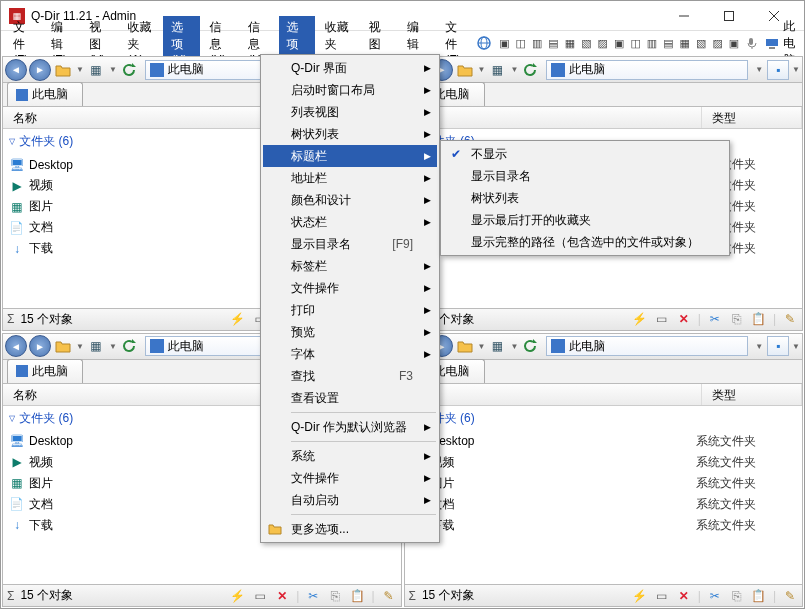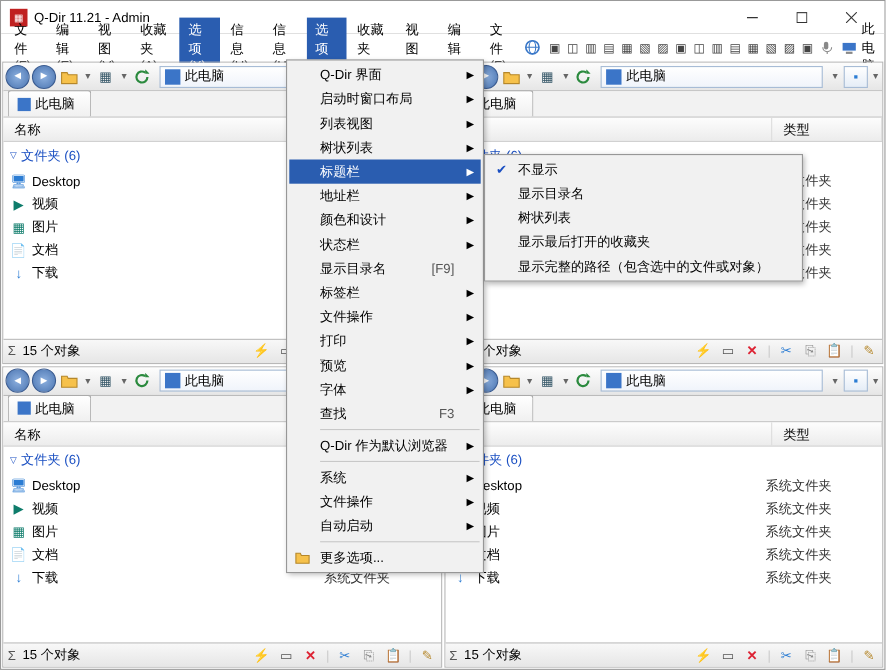--- a/index.html
+++ b/index.html
@@ -528,20 +528,23 @@
       <span class="arrow">▶</span>
     </div>
     <div class="mrow">
       <span>字体</span>
       <span class="arrow">▶</span>
     </div>
     <div class="mrow">
       <span>查找</span>
       <span class="shortcut">F3</span>
     </div>
+    <div class="mrow">
+      <span>查看设置</span>
+    </div>
     <div class="msep"></div>
     <div class="mrow">
       <span>Q-Dir 作为默认浏览器</span>
       <span class="arrow">▶</span>
     </div>
     <div class="msep"></div>
     <div class="mrow">
       <span>系统</span>
       <span class="arrow">▶</span>
     </div>

